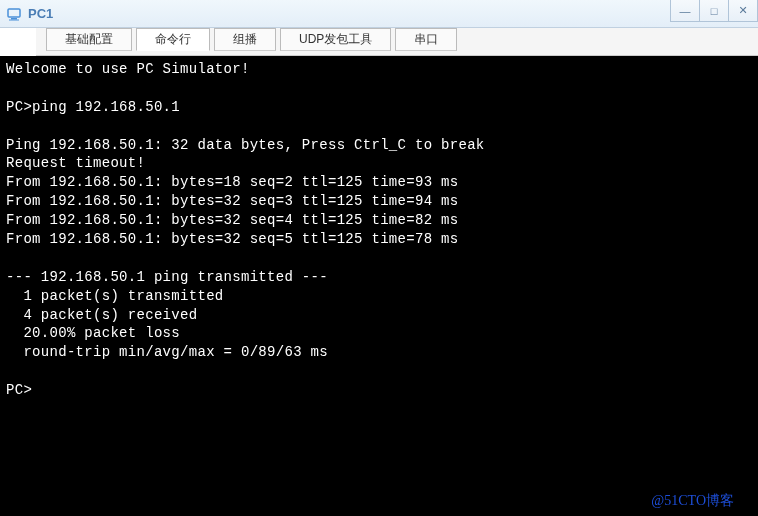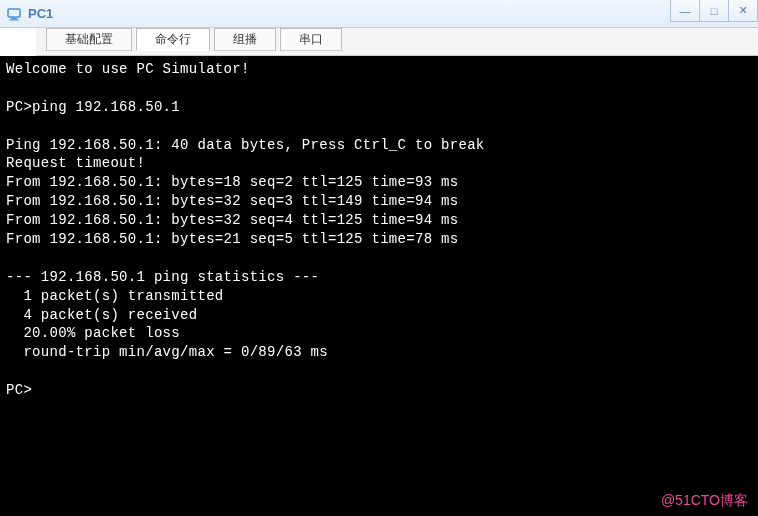--- a/index.html
+++ b/index.html
@@ -95,25 +95,25 @@
       font-size: 14px;
       line-height: 1.35;
       padding: 4px 6px;
       height: calc(516px - 28px - 28px);
       overflow: hidden;
       white-space: pre;
       letter-spacing: 0.3px;
     }
     .watermark {
       position: absolute;
-      right: 10px;
+      right: 24px;
       bottom: 6px;
-      color: #ec4899;
+      color: #1d4ed8;
       font-size: 14px;
-      font-family: Liberation Sans, sans-serif;
+      font-family: Liberation Serif, serif;
     }
   </style>
 </head>
 <body>
 
 <div class="title-bar">
   <span class="app-icon">
     <svg viewBox="0 0 16 16">
       <rect x="2" y="3" width="12" height="8" rx="1" fill="none" stroke="#4a90d9" stroke-width="1.5"></rect>
       <rect x="5" y="12" width="6" height="1.5" fill="#4a90d9"></rect>
@@ -132,36 +132,39 @@
   <div class="tab">
       <span>基础配置</span>
     </div>
   <div class="tab active">
       <span>命令行</span>
     </div>
   <div class="tab">
       <span>组播</span>
     </div>
   <div class="tab">
+      <span>UDP发包工具</span>
+    </div>
+  <div class="tab">
       <span>串口</span>
     </div>
 </div>
 
 <div class="terminal"><span>Welcome to use PC Simulator!</span>
 
 <span>PC&gt;ping 192.168.50.1</span>
 
-<span>Ping 192.168.50.1: 40 data bytes, Press Ctrl_C to break</span>
+<span>Ping 192.168.50.1: 32 data bytes, Press Ctrl_C to break</span>
 <span>Request timeout!</span>
 <span>From 192.168.50.1: bytes=18 seq=2 ttl=125 time=93 ms</span>
-<span>From 192.168.50.1: bytes=32 seq=3 ttl=149 time=94 ms</span>
-<span>From 192.168.50.1: bytes=32 seq=4 ttl=125 time=94 ms</span>
-<span>From 192.168.50.1: bytes=21 seq=5 ttl=125 time=78 ms</span>
+<span>From 192.168.50.1: bytes=32 seq=3 ttl=125 time=94 ms</span>
+<span>From 192.168.50.1: bytes=32 seq=4 ttl=125 time=82 ms</span>
+<span>From 192.168.50.1: bytes=32 seq=5 ttl=125 time=78 ms</span>
 
-<span>--- 192.168.50.1 ping statistics ---</span>
+<span>--- 192.168.50.1 ping transmitted ---</span>
 <span>  1 packet(s) transmitted</span>
 <span>  4 packet(s) received</span>
 <span>  20.00% packet loss</span>
 <span>  round-trip min/avg/max = 0/89/63 ms</span>
 
 <span>PC&gt;</span></div>
 
 <div class="watermark">@51CTO博客</div>
 
 </body></html>

